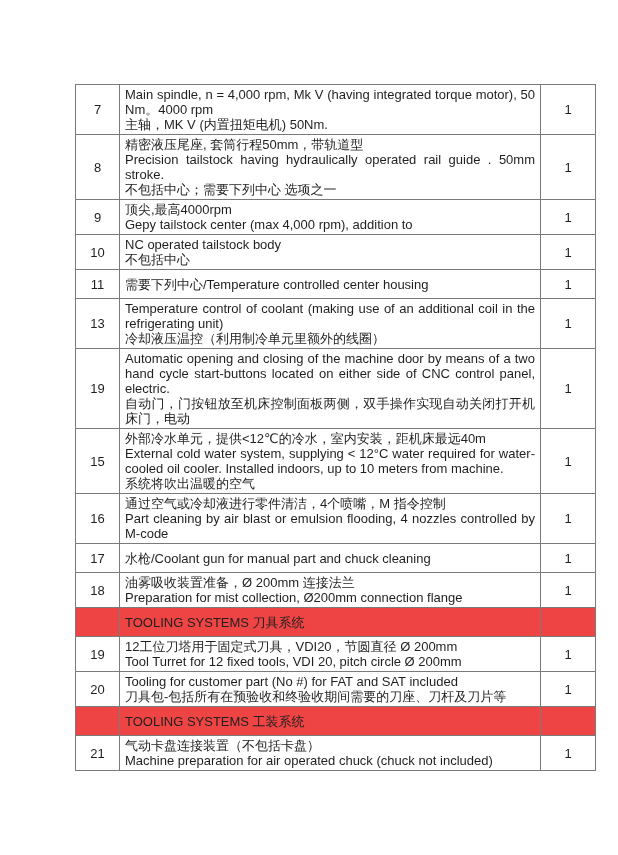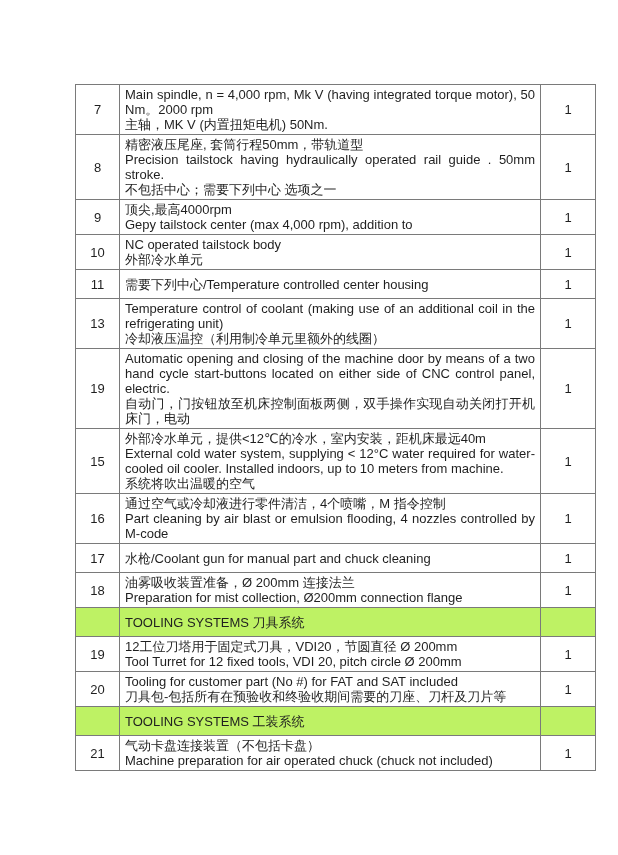--- a/index.html
+++ b/index.html
@@ -44,40 +44,40 @@
   }
   td.desc-cell {
     width: 410px;
     text-align: justify;
   }
   td.qty-cell {
     width: 44px;
     text-align: center;
   }
   tr.section-row td {
-    background: #bef264;
+    background: #ef4444;
   }
   tr.section-row td.desc-cell {
     text-align: left;
   }
   p.para {
     margin: 0;
     padding: 0;
   }
 </style>
 </head>
 <body>
 
 <div class="page">
   <table class="spec-table">
     <tbody id="table-body">
         <tr>
           <td class="num-cell">7</td>
           <td class="desc-cell">
-            <p class="para">Main spindle, n = 4,000 rpm, Mk V (having integrated torque motor), 50 Nm。2000 rpm</p>
+            <p class="para">Main spindle, n = 4,000 rpm, Mk V (having integrated torque motor), 50 Nm。4000 rpm</p>
             <p class="para">主轴，MK V (内置扭矩电机) 50Nm.</p>
           </td>
           <td class="qty-cell">1</td>
         </tr>
         <tr>
           <td class="num-cell">8</td>
           <td class="desc-cell">
             <p class="para">精密液压尾座, 套筒行程50mm，带轨道型</p>
             <p class="para">Precision tailstock having hydraulically operated rail guide . 50mm stroke.</p>
             <p class="para">不包括中心；需要下列中心 选项之一</p>
@@ -89,21 +89,21 @@
           <td class="desc-cell">
             <p class="para">顶尖,最高4000rpm</p>
             <p class="para">Gepy tailstock center (max 4,000 rpm), addition to</p>
           </td>
           <td class="qty-cell">1</td>
         </tr>
         <tr>
           <td class="num-cell">10</td>
           <td class="desc-cell">
             <p class="para">NC operated tailstock body</p>
-            <p class="para">外部冷水单元</p>
+            <p class="para">不包括中心</p>
           </td>
           <td class="qty-cell">1</td>
         </tr>
         <tr>
           <td class="num-cell">11</td>
           <td class="desc-cell">
             <p class="para">需要下列中心/Temperature controlled center housing</p>
           </td>
           <td class="qty-cell">1</td>
         </tr>

